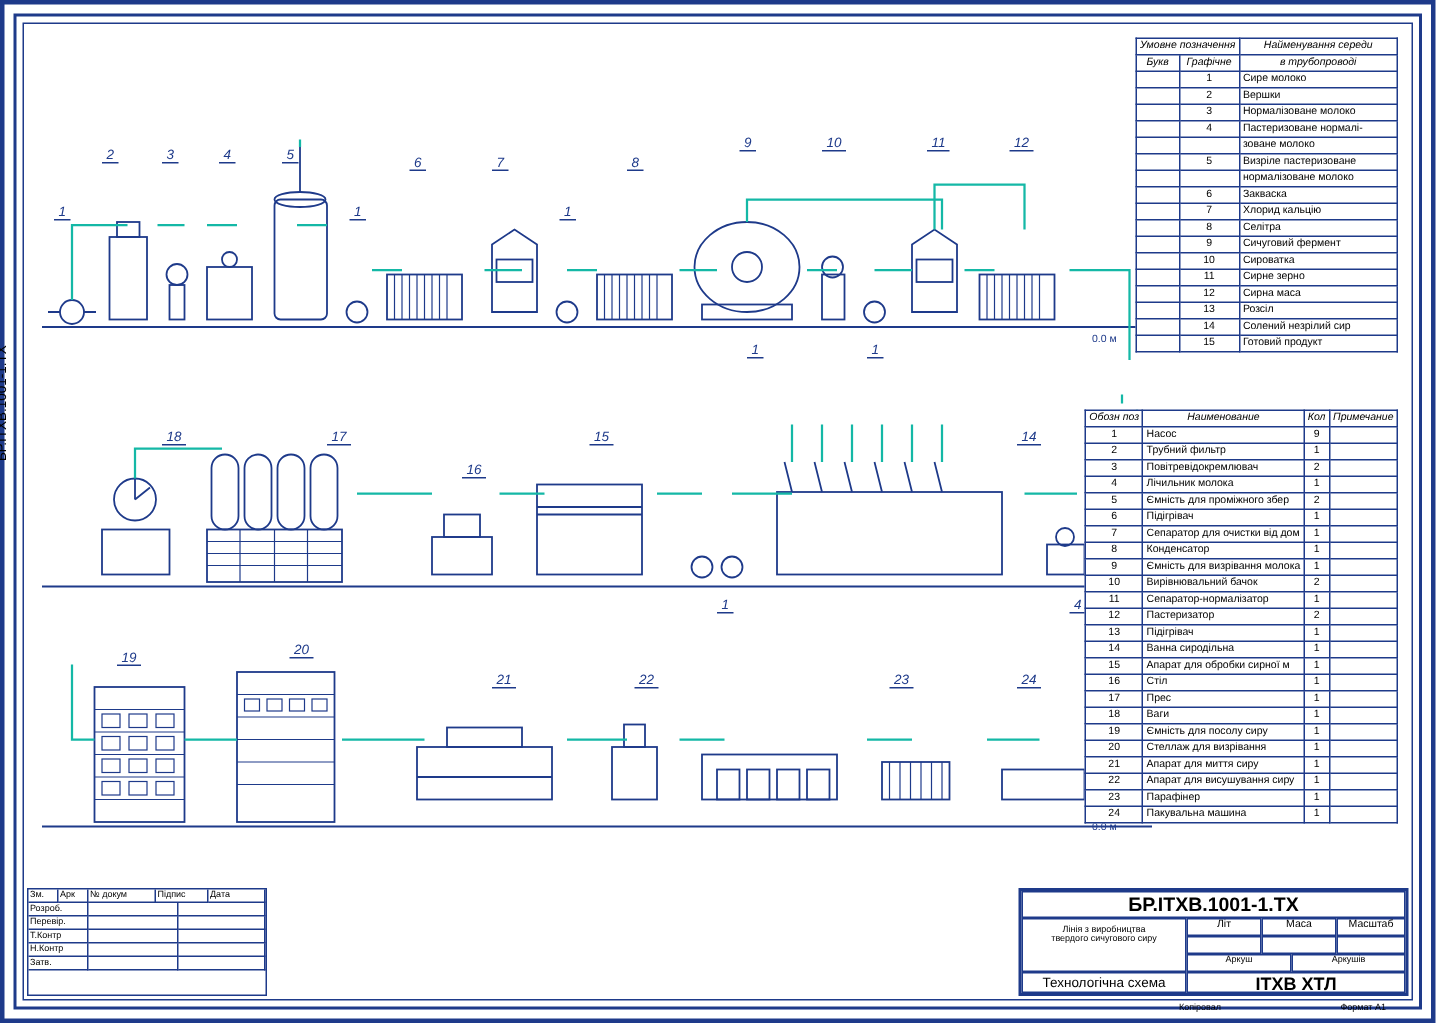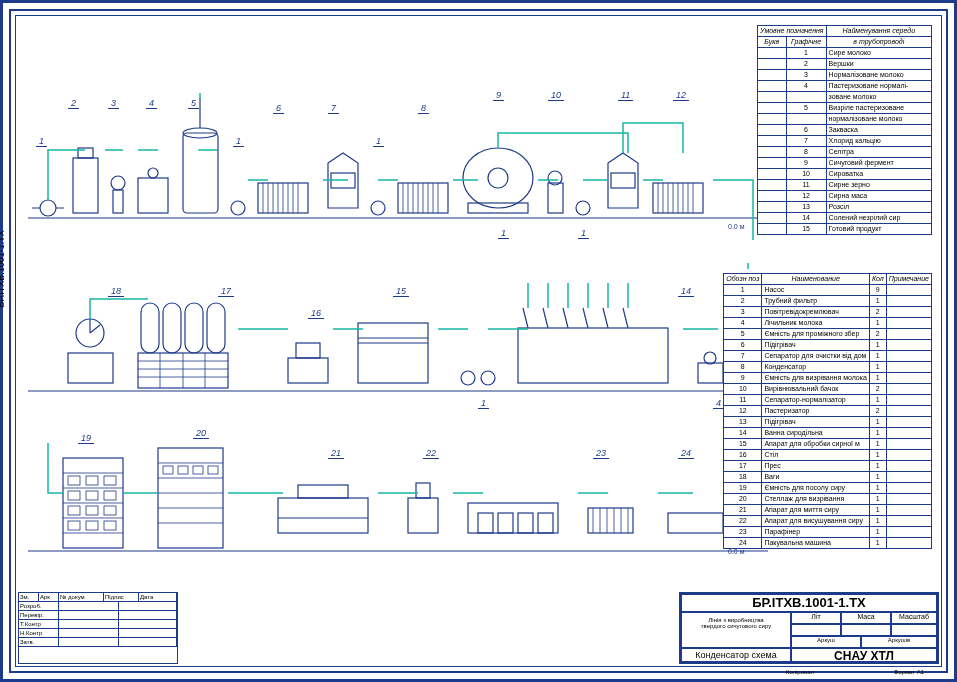--- a/index.html
+++ b/index.html
@@ -503,22 +503,22 @@
     <div style="left:0;top:0;right:0;height:18px" class="bigcode">БР.ІТХВ.1001-1.ТХ</div>
     <div style="left:0;top:18px;width:110px;height:36px;font-size:6px;text-align:center;padding-top:4px"><span>Лінія з виробництва</span><br><span>твердого сичугового сиру</span></div>
     <div style="left:110px;top:18px;width:50px;height:12px;text-align:center">Літ</div>
     <div style="left:160px;top:18px;width:50px;height:12px;text-align:center">Маса</div>
     <div style="left:210px;top:18px;right:0;height:12px;text-align:center">Масштаб</div>
     <div style="left:110px;top:30px;width:50px;height:12px"></div>
     <div style="left:160px;top:30px;width:50px;height:12px"></div>
     <div style="left:210px;top:30px;right:0;height:12px"></div>
     <div style="left:110px;top:42px;width:70px;height:12px;text-align:center;font-size:6px">Аркуш</div>
     <div style="left:180px;top:42px;right:0;height:12px;text-align:center;font-size:6px">Аркушів</div>
-    <div style="left:0;top:54px;width:110px;bottom:0;text-align:center;font-size:9px;padding-top:1px">Конденсатор схема</div>
-    <div style="left:110px;top:54px;right:0;bottom:0;text-align:center;font-size:12px;font-weight:bold">СНАУ ХТЛ</div>
+    <div style="left:0;top:54px;width:110px;bottom:0;text-align:center;font-size:9px;padding-top:1px">Технологічна схема</div>
+    <div style="left:110px;top:54px;right:0;bottom:0;text-align:center;font-size:12px;font-weight:bold">ІТХВ ХТЛ</div>
   </div>
   <div style="position:absolute;right:140px;bottom:4px;font-size:6px">Копіровал</div>
   <div style="position:absolute;right:30px;bottom:4px;font-size:6px">Формат А1</div>
 
   <div class="revblock">
     <div style="width:20px">Зм.</div>
     <div style="width:20px">Арк</div>
     <div style="width:45px">№ докум</div>
     <div style="width:35px">Підпис</div>
     <div style="width:38px">Дата</div>

